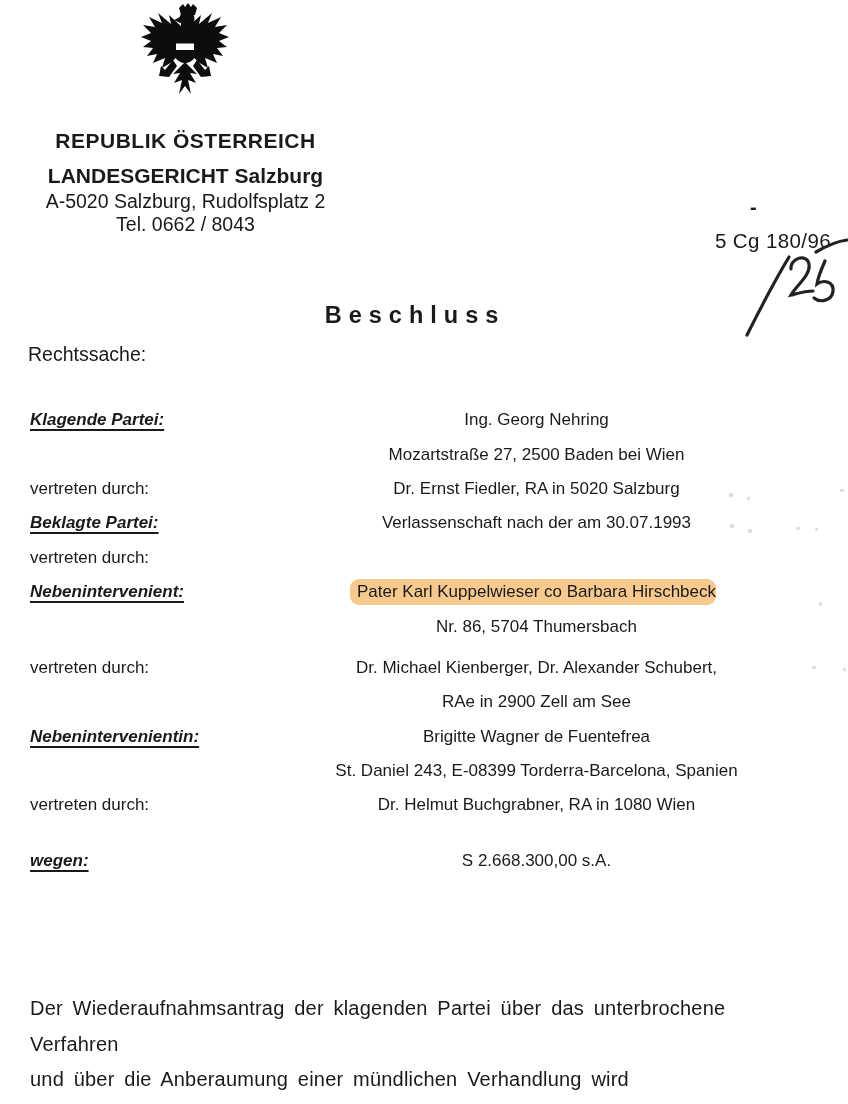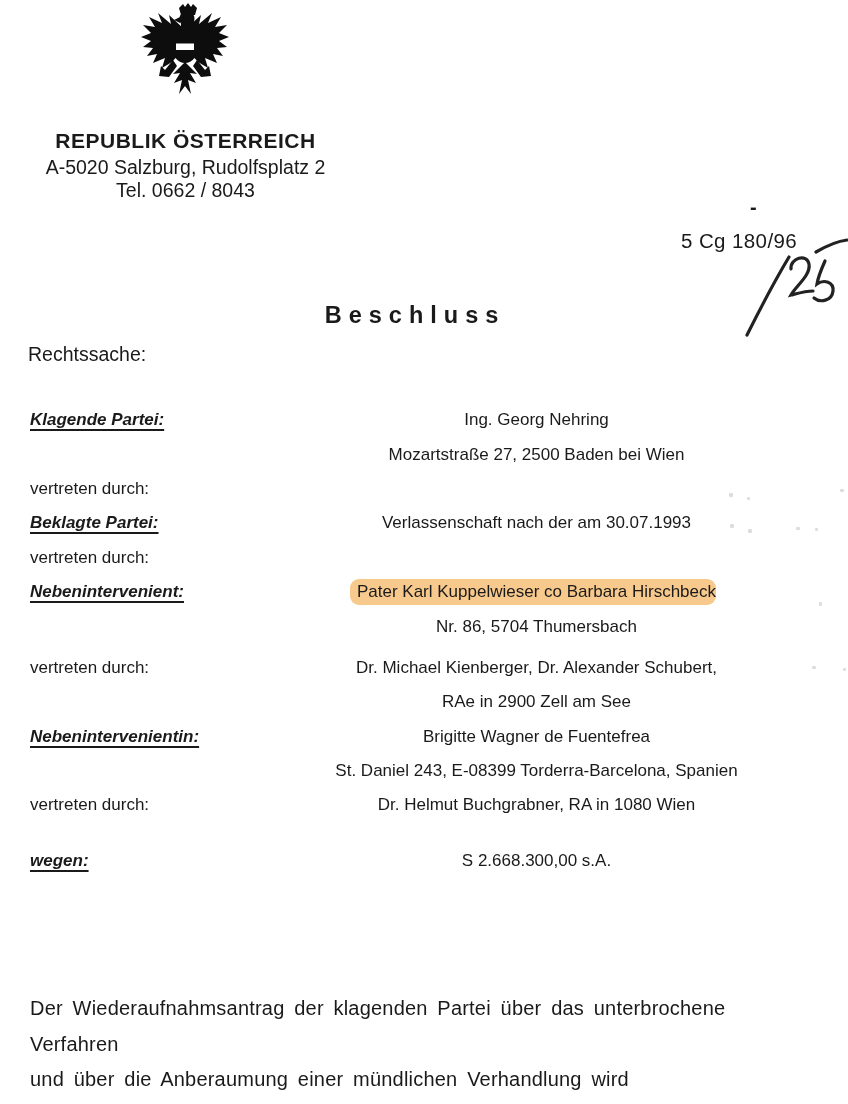--- a/index.html
+++ b/index.html
@@ -11,21 +11,21 @@
   .emblem{position:absolute;left:139px;top:2px;width:92px;height:100px;}
   
   .letterhead{position:absolute;left:13px;top:128px;width:345px;text-align:center;}
   .lh-republic{font-size:21px;font-weight:bold;letter-spacing:.5px;line-height:26px;}
   .lh-court{font-size:21px;font-weight:bold;margin-top:10px;line-height:24px;}
   .lh-address{font-size:19.5px;line-height:24px;margin-top:1px;}
   .lh-phone{font-size:19.5px;line-height:23px;}
   
   .case-block{position:absolute;left:681px;top:200px;width:150px;}
   .case-dash{font-size:20px;font-weight:bold;padding-left:69px;line-height:14px;}
-  .case-number{font-size:20.5px;margin-top:15px;letter-spacing:.4px;}
+  .case-number{font-size:20.5px;margin-top:15px;letter-spacing:.4px;text-align:right;}
   .handwritten{position:absolute;left:733px;top:233px;width:115px;height:108px;}
   
   .title{
     position:absolute;left:0;top:302px;width:830px;text-align:center;
     font-size:23.5px;font-weight:bold;letter-spacing:7px;
   }
   .rechtssache{position:absolute;left:28px;top:343px;font-size:19.5px;}
   
   .parties{position:absolute;left:30px;top:403px;width:796px;font-size:17px;}
   .prow{display:flex;align-items:center;height:34.4px;}
@@ -74,20 +74,21 @@
 
       <polygon points="46,60 58,72 51,71 57,81 49,78 52,92 46,84 40,92 43,78 35,81 41,71 34,72"></polygon>
 
       <polygon points="34,58 26,68 22,64 20,74 30,75 38,64"></polygon>
       <polygon points="58,58 66,68 70,64 72,74 62,75 54,64"></polygon>
     </g>
   </svg>
 
   <div class="letterhead">
     <div class="lh-republic">REPUBLIK ÖSTERREICH</div>
+    <div class="lh-court">LANDESGERICHT Salzburg</div>
     <div class="lh-address">A-5020 Salzburg, Rudolfsplatz 2</div>
     <div class="lh-phone">Tel. 0662 / 8043</div>
   </div>
 
   <div class="case-block">
     <div class="case-dash">-</div>
     <div class="case-number">5 Cg 180/96</div>
   </div>
 
   <svg class="handwritten" viewBox="0 0 115 108" aria-label="25">
@@ -106,20 +107,21 @@
     <div class="prow">
       <span class="plabel party">Klagende Partei:</span>
       <span class="pvalue">Ing. Georg Nehring</span>
     </div>
     <div class="prow">
       <span class="plabel"></span>
       <span class="pvalue">Mozartstraße 27, 2500 Baden bei Wien</span>
     </div>
     <div class="prow">
       <span class="plabel">vertreten durch:</span>
+      <span class="pvalue">Dr. Ernst Fiedler, RA in 5020 Salzburg</span>
     </div>
     <div class="prow">
       <span class="plabel party">Beklagte Partei:</span>
       <span class="pvalue">Verlassenschaft nach der am 30.07.1993</span>
     </div>
     <div class="prow">
       <span class="plabel">vertreten durch:</span>
     </div>
     <div class="prow">
       <span class="plabel party">Nebenintervenient:</span>

